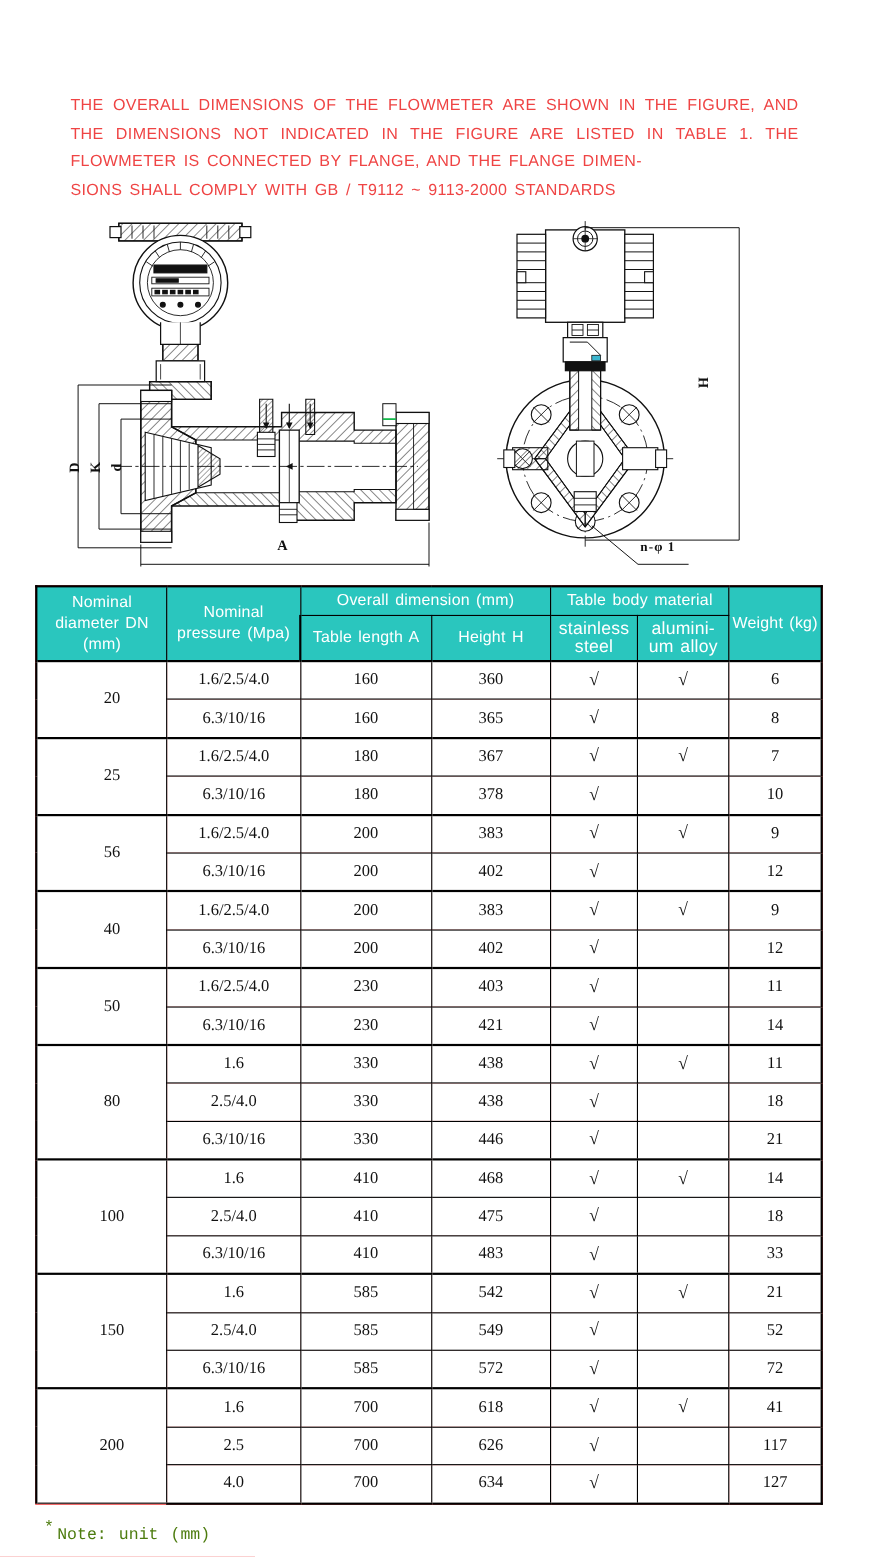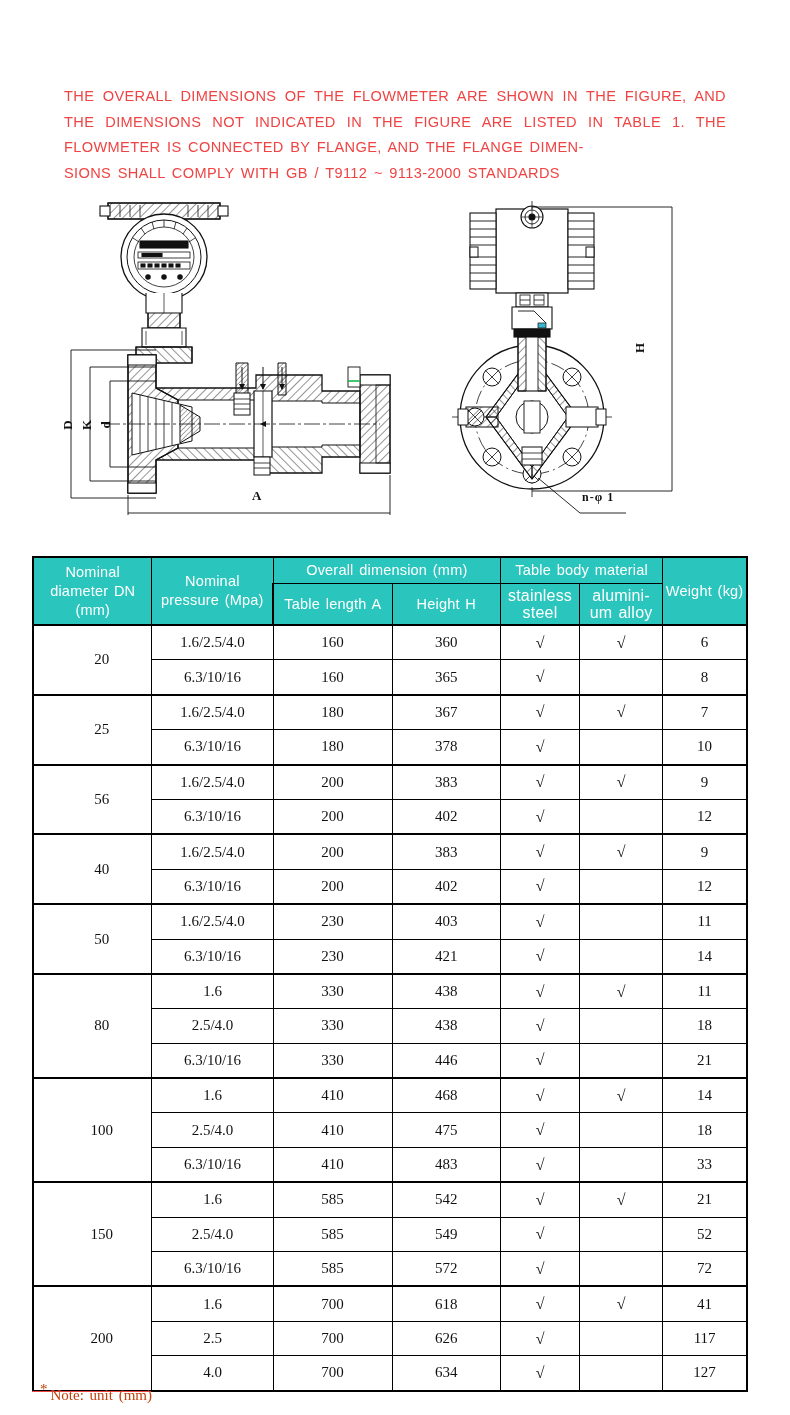--- a/index.html
+++ b/index.html
@@ -50,21 +50,21 @@
     font-weight: bold;
     font-size: 13px;
     color: #111;
   }
   .rot90 { transform: rotate(-90deg); transform-origin: center center; }
 
   
   #spec-table {
     position: absolute;
     left: 32px;
-    top: 556px;
+    top: 532px;
     width: 716px;
     border-collapse: collapse;
     table-layout: fixed;
     background: #ef4444;
   }
   #spec-table td, #spec-table th {
     border: 1px solid #000000;
     padding: 0;
     margin: 0;
   }
@@ -107,23 +107,23 @@
   #spec-table td.dn { border-left: 2px solid #000; padding-left: 18px; }
   #spec-table td.wt, #spec-table th.wt { border-right: 2px solid #000; }
   #spec-table thead th:first-child { border-left: 2px solid #000; }
   #spec-table thead tr:first-child th { border-top: 2px solid #000; }
 
   
   #note {
     position: absolute;
     left: 40px;
     top: 1381px;
-    font-family: Liberation Serif, serif;
+    font-family: Liberation Mono, monospace;
     font-size: 15px;
-    color: #c2410c;
+    color: #4d7c0f;
     word-spacing: 2px;
   }
   #note .star {
     font-size: 15px;
     vertical-align: super;
     margin-right: 3px;
   }
 </style>
 </head>
 <body>

